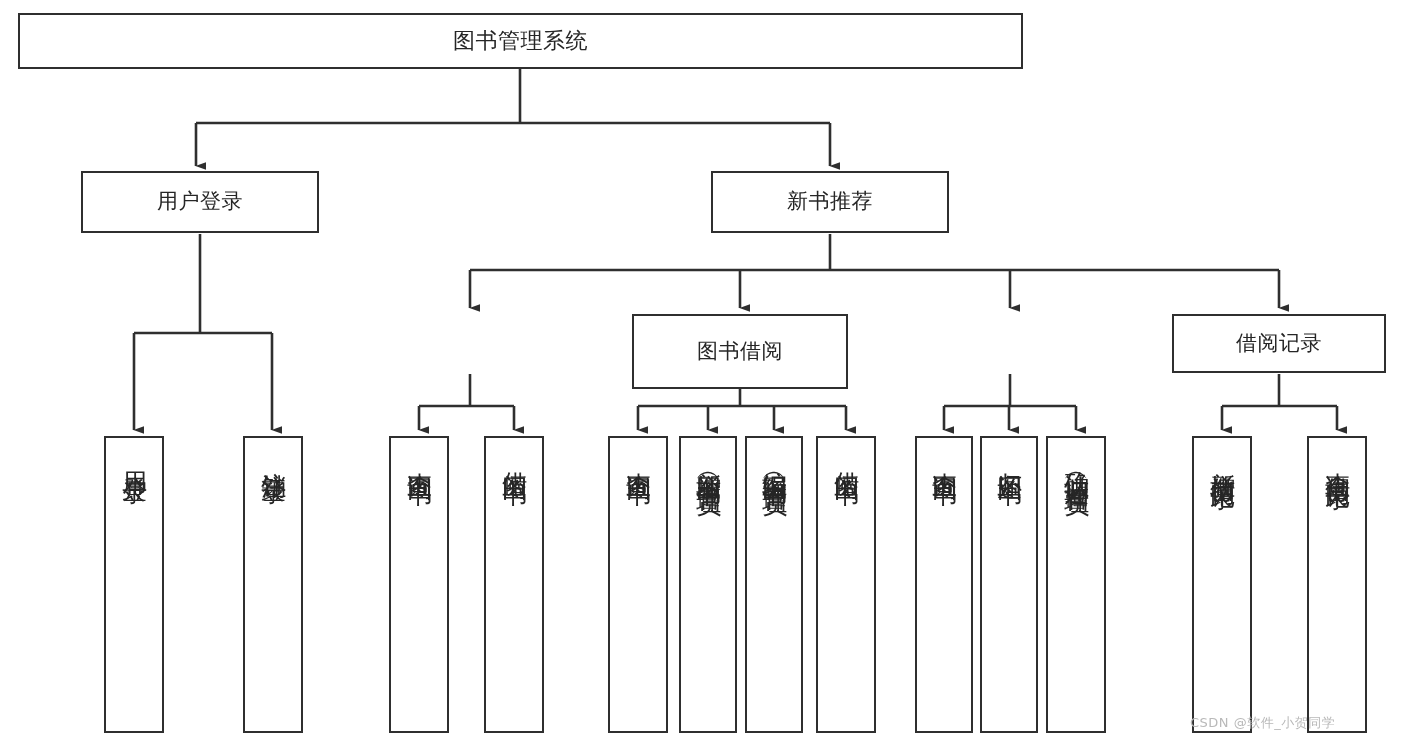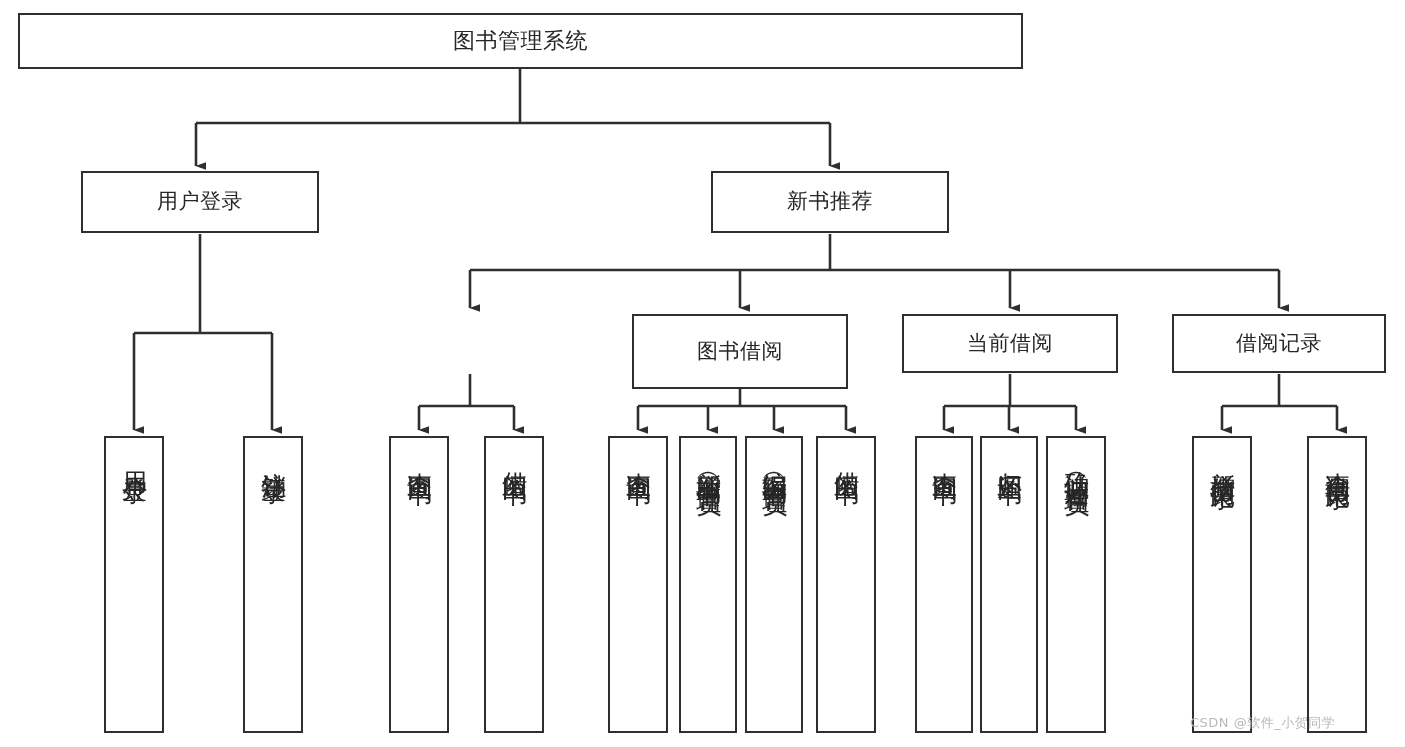--- a/index.html
+++ b/index.html
@@ -131,23 +131,20 @@
 
   <div class="node h-node" style="left:711px; top:171px; width:238px; height:62px;">
     <span class="lbl">新书推荐</span>
   </div>
 
 
   <div class="node h-node" style="left:632px; top:314px; width:216px; height:75px;">
     <span class="lbl">图书借阅</span>
   </div>
 
-  <div class="node h-node" style="left:902px; top:314px; width:216px; height:59px;">
-    <span class="lbl">当前借阅</span>
-  </div>
 
   <div class="node h-node" style="left:1172px; top:314px; width:214px; height:59px;align-items:center;">
     <span class="lbl">借阅记录</span>
   </div>
 
   <div class="node v-node" style="left:104px; top:436px; width:60px; height:297px;">
     <span class="lbl">用户登录</span>
   </div>
   <div class="node v-node" style="left:243px; top:436px; width:60px; height:297px;">
     <span class="lbl">注销登录</span>

